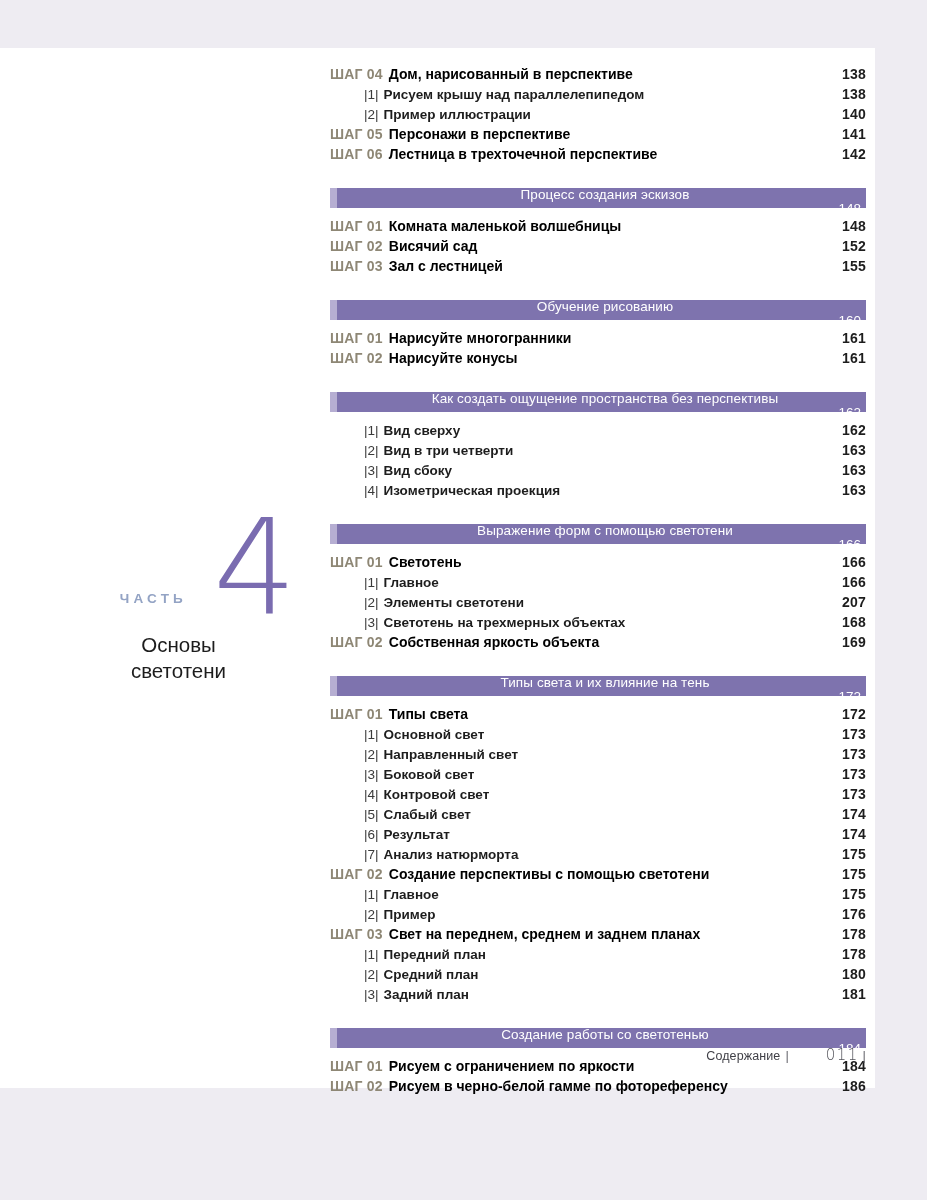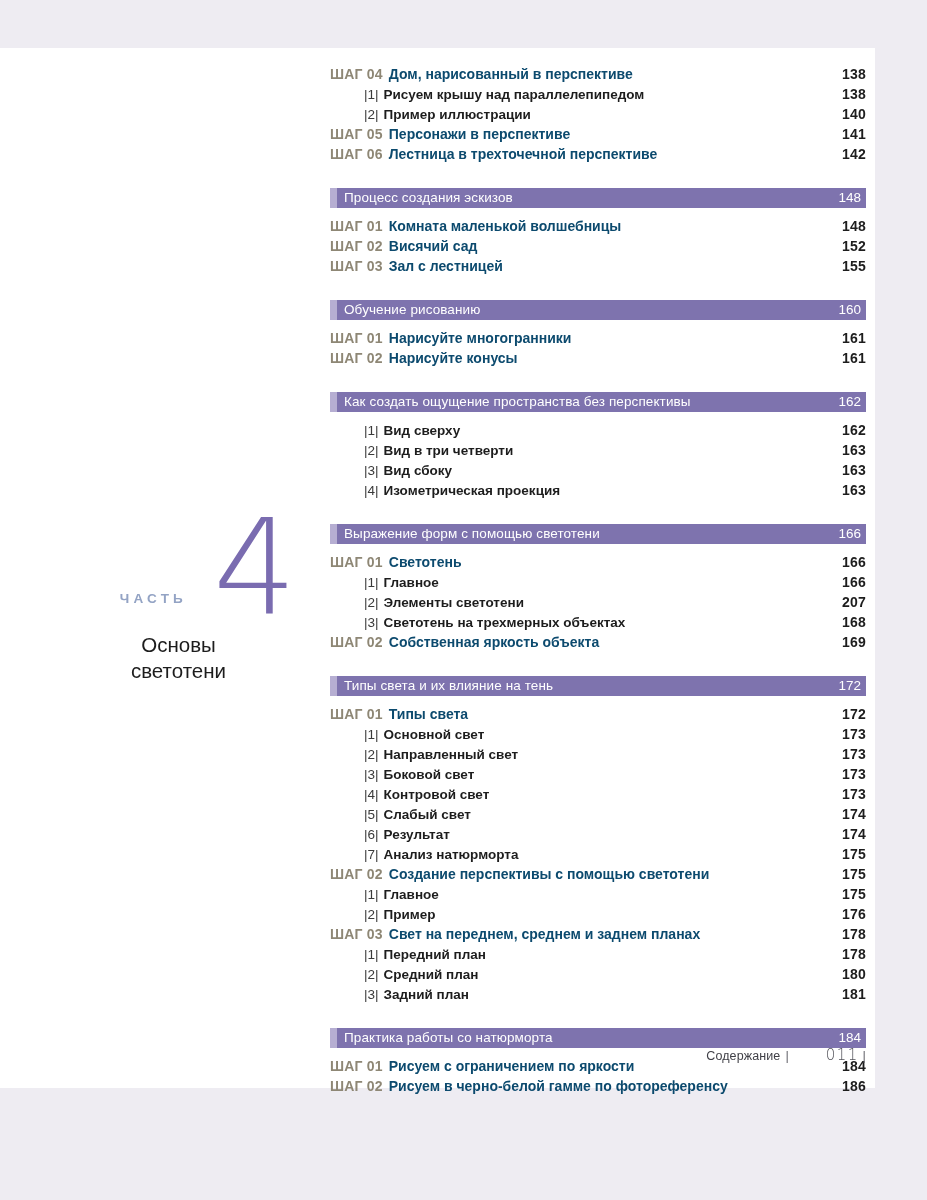--- a/index.html
+++ b/index.html
@@ -76,20 +76,21 @@
 
   
   .sec-bar {
     position: relative;
     display: flex;
     align-items: center;
     height: 20px;
     background: #7e73ae;
     color: #ffffff;
     margin-bottom: 10px;
+    flex-direction: column;
   }
   .sec-bar::before {
     content: "";
     position: absolute;
     left: 0; top: 0; bottom: 0;
     width: 7px;
     background: #b6aed2;
   }
   .sec-bar .sec-title {
     padding-left: 14px;
@@ -125,21 +126,21 @@
     font-size: 14px;
     font-weight: 700;
     color: #8e8775;
     letter-spacing: 0.2px;
     margin-right: 6px;
     white-space: nowrap;
   }
   .row.step .step-title {
     font-size: 14px;
     font-weight: 700;
-    color: #0c4a6e;
+    color: #000000;
   }
 
   
   .row.sub {
     padding-left: 34px;
   }
   .row.sub .sub-marker {
     font-size: 13.5px;
     font-weight: 400;
     color: #3a3a3a;
@@ -392,21 +393,21 @@
         <span class="sub-title">Средний план</span>
         <span class="pg">180</span>
       </div>
       <div class="row sub">
         <span class="sub-marker">|3|</span>
         <span class="sub-title">Задний план</span>
         <span class="pg">181</span>
       </div>
       <div class="sec-gap"></div>
       <div class="sec-bar">
-        <span class="sec-title">Практика работы со натюрморта</span>
+        <span class="sec-title">Создание работы со светотенью</span>
         <span class="sec-page">184</span>
       </div>
       <div class="row step">
         <span class="step-label">ШАГ 01</span>
         <span class="step-title">Рисуем с ограничением по яркости</span>
         <span class="pg">184</span>
       </div>
       <div class="row step">
         <span class="step-label">ШАГ 02</span>
         <span class="step-title">Рисуем в черно-белой гамме по фотореференсу</span>

